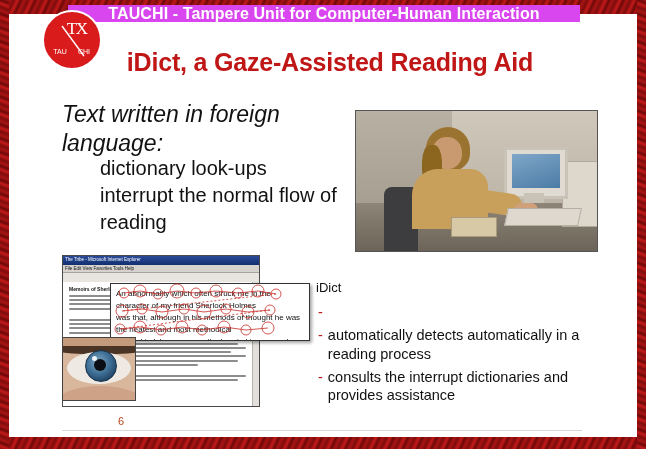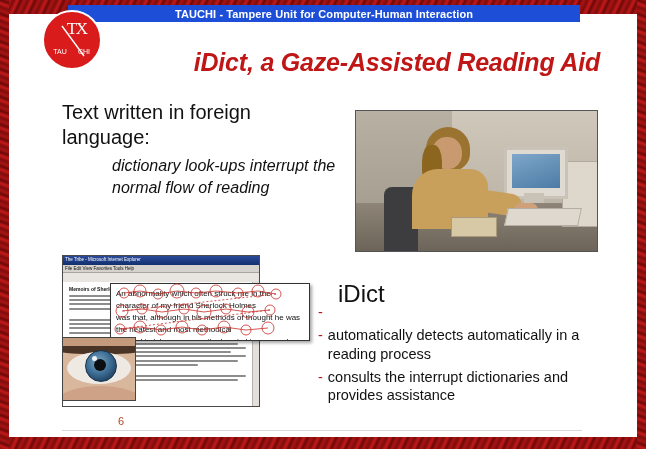--- a/index.html
+++ b/index.html
@@ -54,23 +54,23 @@
     left: 9px; top: 14px;
     width: 628px; height: 423px;
     background: #ffffff;
   }
 
   
   .header-bar {
     position: absolute;
     left: 68px; top: 5px;
     width: 512px; height: 17px;
-    background: #1d4ed8;
+    background: #d946ef;
     color: #ffffff;
-    font-size: 11px;
+    font-size: 16px;
     font-weight: bold;
     display: flex;
     align-items: center;
     justify-content: center;
     letter-spacing: 0.1px;
     z-index: 6;
   }
 
   
   .logo {
@@ -82,45 +82,44 @@
     border: 2px solid #ffffff;
     z-index: 7;
   }
   .logo svg { display: block; }
 
   
   .slide-title {
     position: absolute;
     left: 60px; top: 48px;
     width: 540px;
-    text-align: right;
+    text-align: center;
     color: #c01616;
     font-size: 25px;
     font-weight: bold;
     letter-spacing: -0.2px;
-    font-style: italic;
   }
 
   
   .lead-text {
     position: absolute;
     left: 62px; top: 100px;
     width: 260px;
+    font-size: 23px;
+    color: #111111;
+    line-height: 1.25;
+    font-style: italic;
+  }
+  .sub-text {
+    position: absolute;
+    left: 100px; top: 155px;
+    width: 240px;
     font-size: 20px;
     color: #111111;
-    line-height: 1.25;
-  }
-  .sub-text {
-    position: absolute;
-    left: 112px; top: 155px;
-    width: 240px;
-    font-size: 16px;
-    color: #111111;
     line-height: 1.35;
-    font-style: italic;
   }
 
   
   .photo {
     position: absolute;
     left: 355px; top: 110px;
     width: 241px; height: 140px;
     border: 1px solid #555;
     overflow: hidden;
     background: #b9b2a6;
@@ -322,23 +321,22 @@
   
   .gaze-svg {
     position: absolute; left: 0; top: 0; width: 250px; height: 152px;
     pointer-events: none;
   }
 
   
   .idict-heading {
     position: absolute;
     left: 316px; top: 280px;
-    font-size: 24px;
+    font-size: 13px;
     color: #111111;
-    margin-left: 22px;
   }
   .bullets {
     position: absolute;
     left: 318px; top: 303px;
     width: 300px;
   }
   .bullet {
     display: flex;
     font-size: 14.5px;
     color: #111111;

